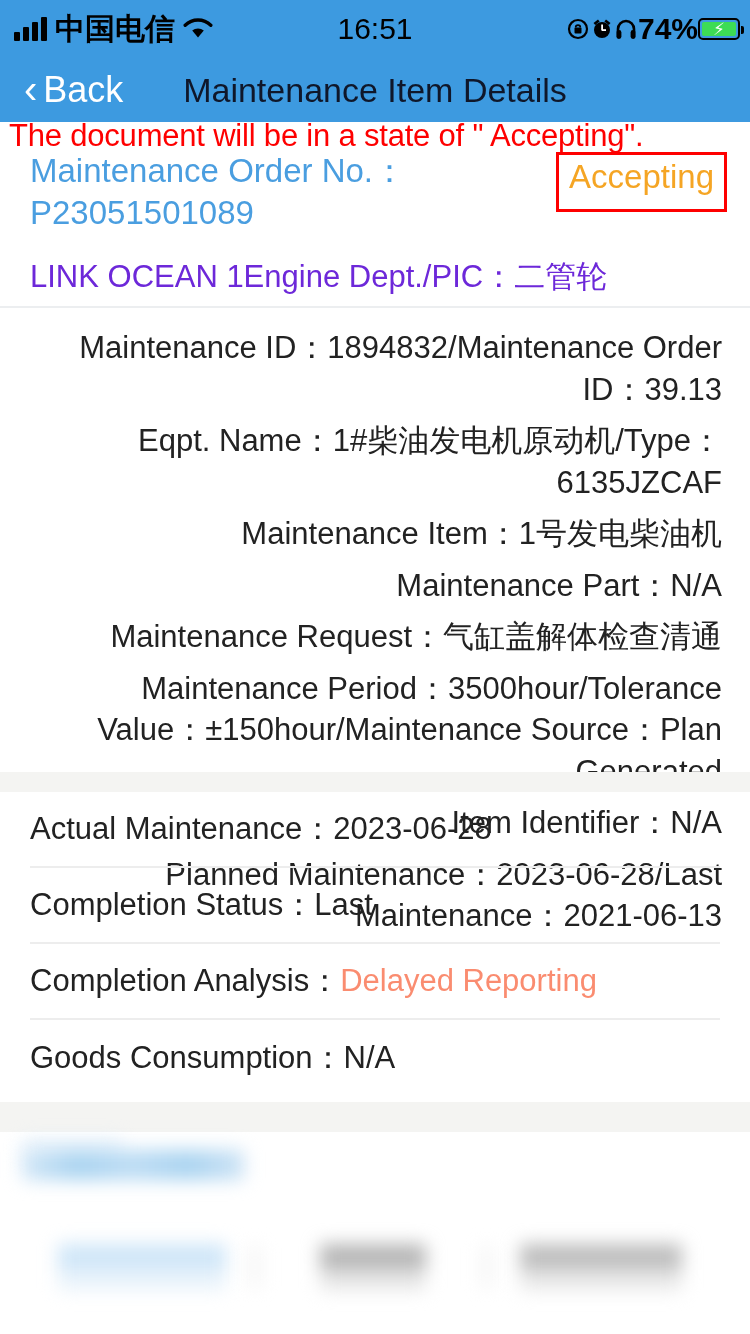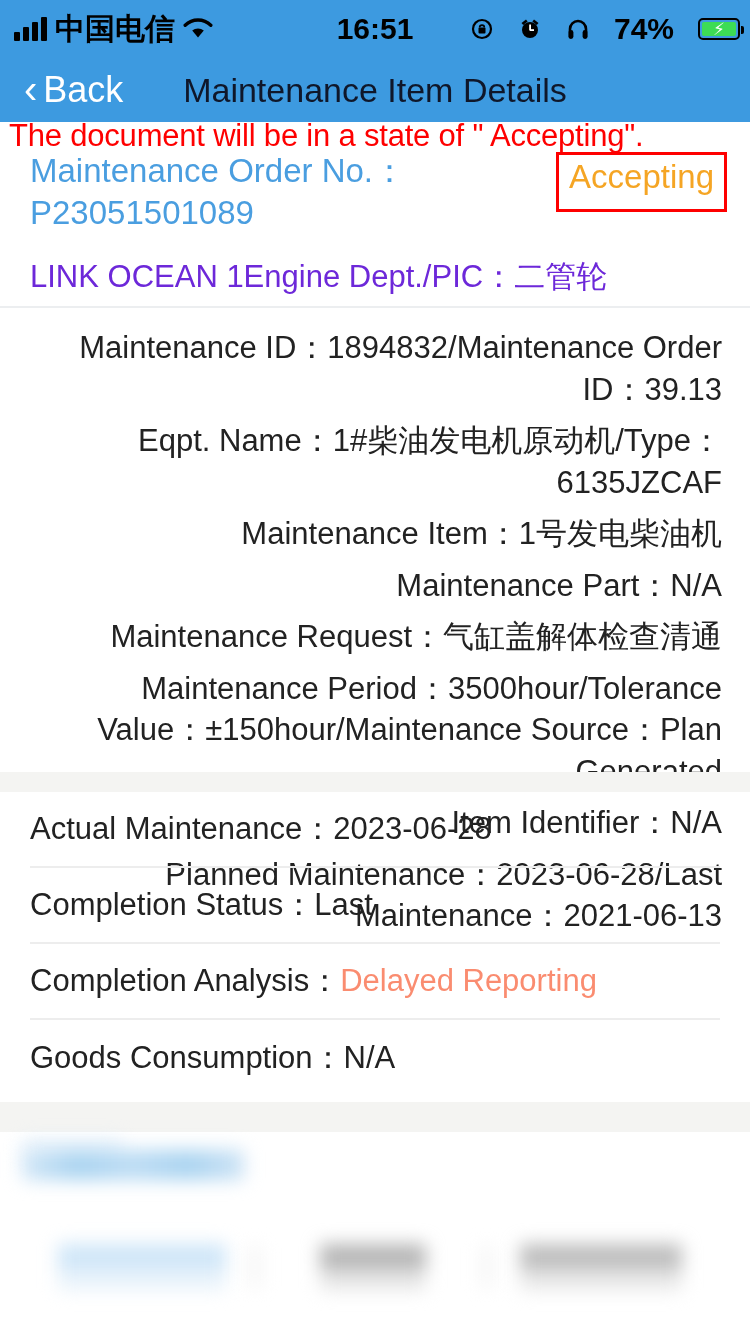--- a/index.html
+++ b/index.html
@@ -14,23 +14,23 @@
 
   
   .statusbar{
     position:absolute; top:0; left:0; width:750px; height:58px;
     background:#3d9ae0; color:#000;
     display:flex; align-items:center;
   }
   .sb-left{ position:absolute; left:14px; top:0; height:58px; display:flex; align-items:center; gap:8px; }
   .sb-center{ position:absolute; left:0; width:750px; text-align:center; top:0; height:58px;
               display:flex; align-items:center; justify-content:center; }
-  .sb-right{ position:absolute; right:10px; top:0; height:58px; display:flex; align-items:center; gap:24px; }
+  .sb-right{ position:absolute; right:10px; top:0; height:58px; display:flex; align-items:center; gap:0; }
   .sb-text{ font-size:30px; font-weight:600; letter-spacing:0; color:#000; line-height:1;text-align:center; }
-  .sb-time{ font-size:30px; font-weight:700; color:#000; }
+  .sb-time{ font-size:30px; font-weight:400; color:#000; }
   .bars{ display:flex; align-items:flex-end; gap:3px; height:24px; }
   .bars i{ display:block; width:6px; background:#000; border-radius:1px; }
   .bars i:nth-child(1){ height:9px; }
   .bars i:nth-child(2){ height:14px; }
   .bars i:nth-child(3){ height:19px; }
   .bars i:nth-child(4){ height:24px; }
   .ic{ display:inline-flex; align-items:center; justify-content:center; }
   .batt{
     width:42px; height:22px; border:2.5px solid #000; border-radius:5px; position:relative;
     display:flex; align-items:center; padding:2px;

